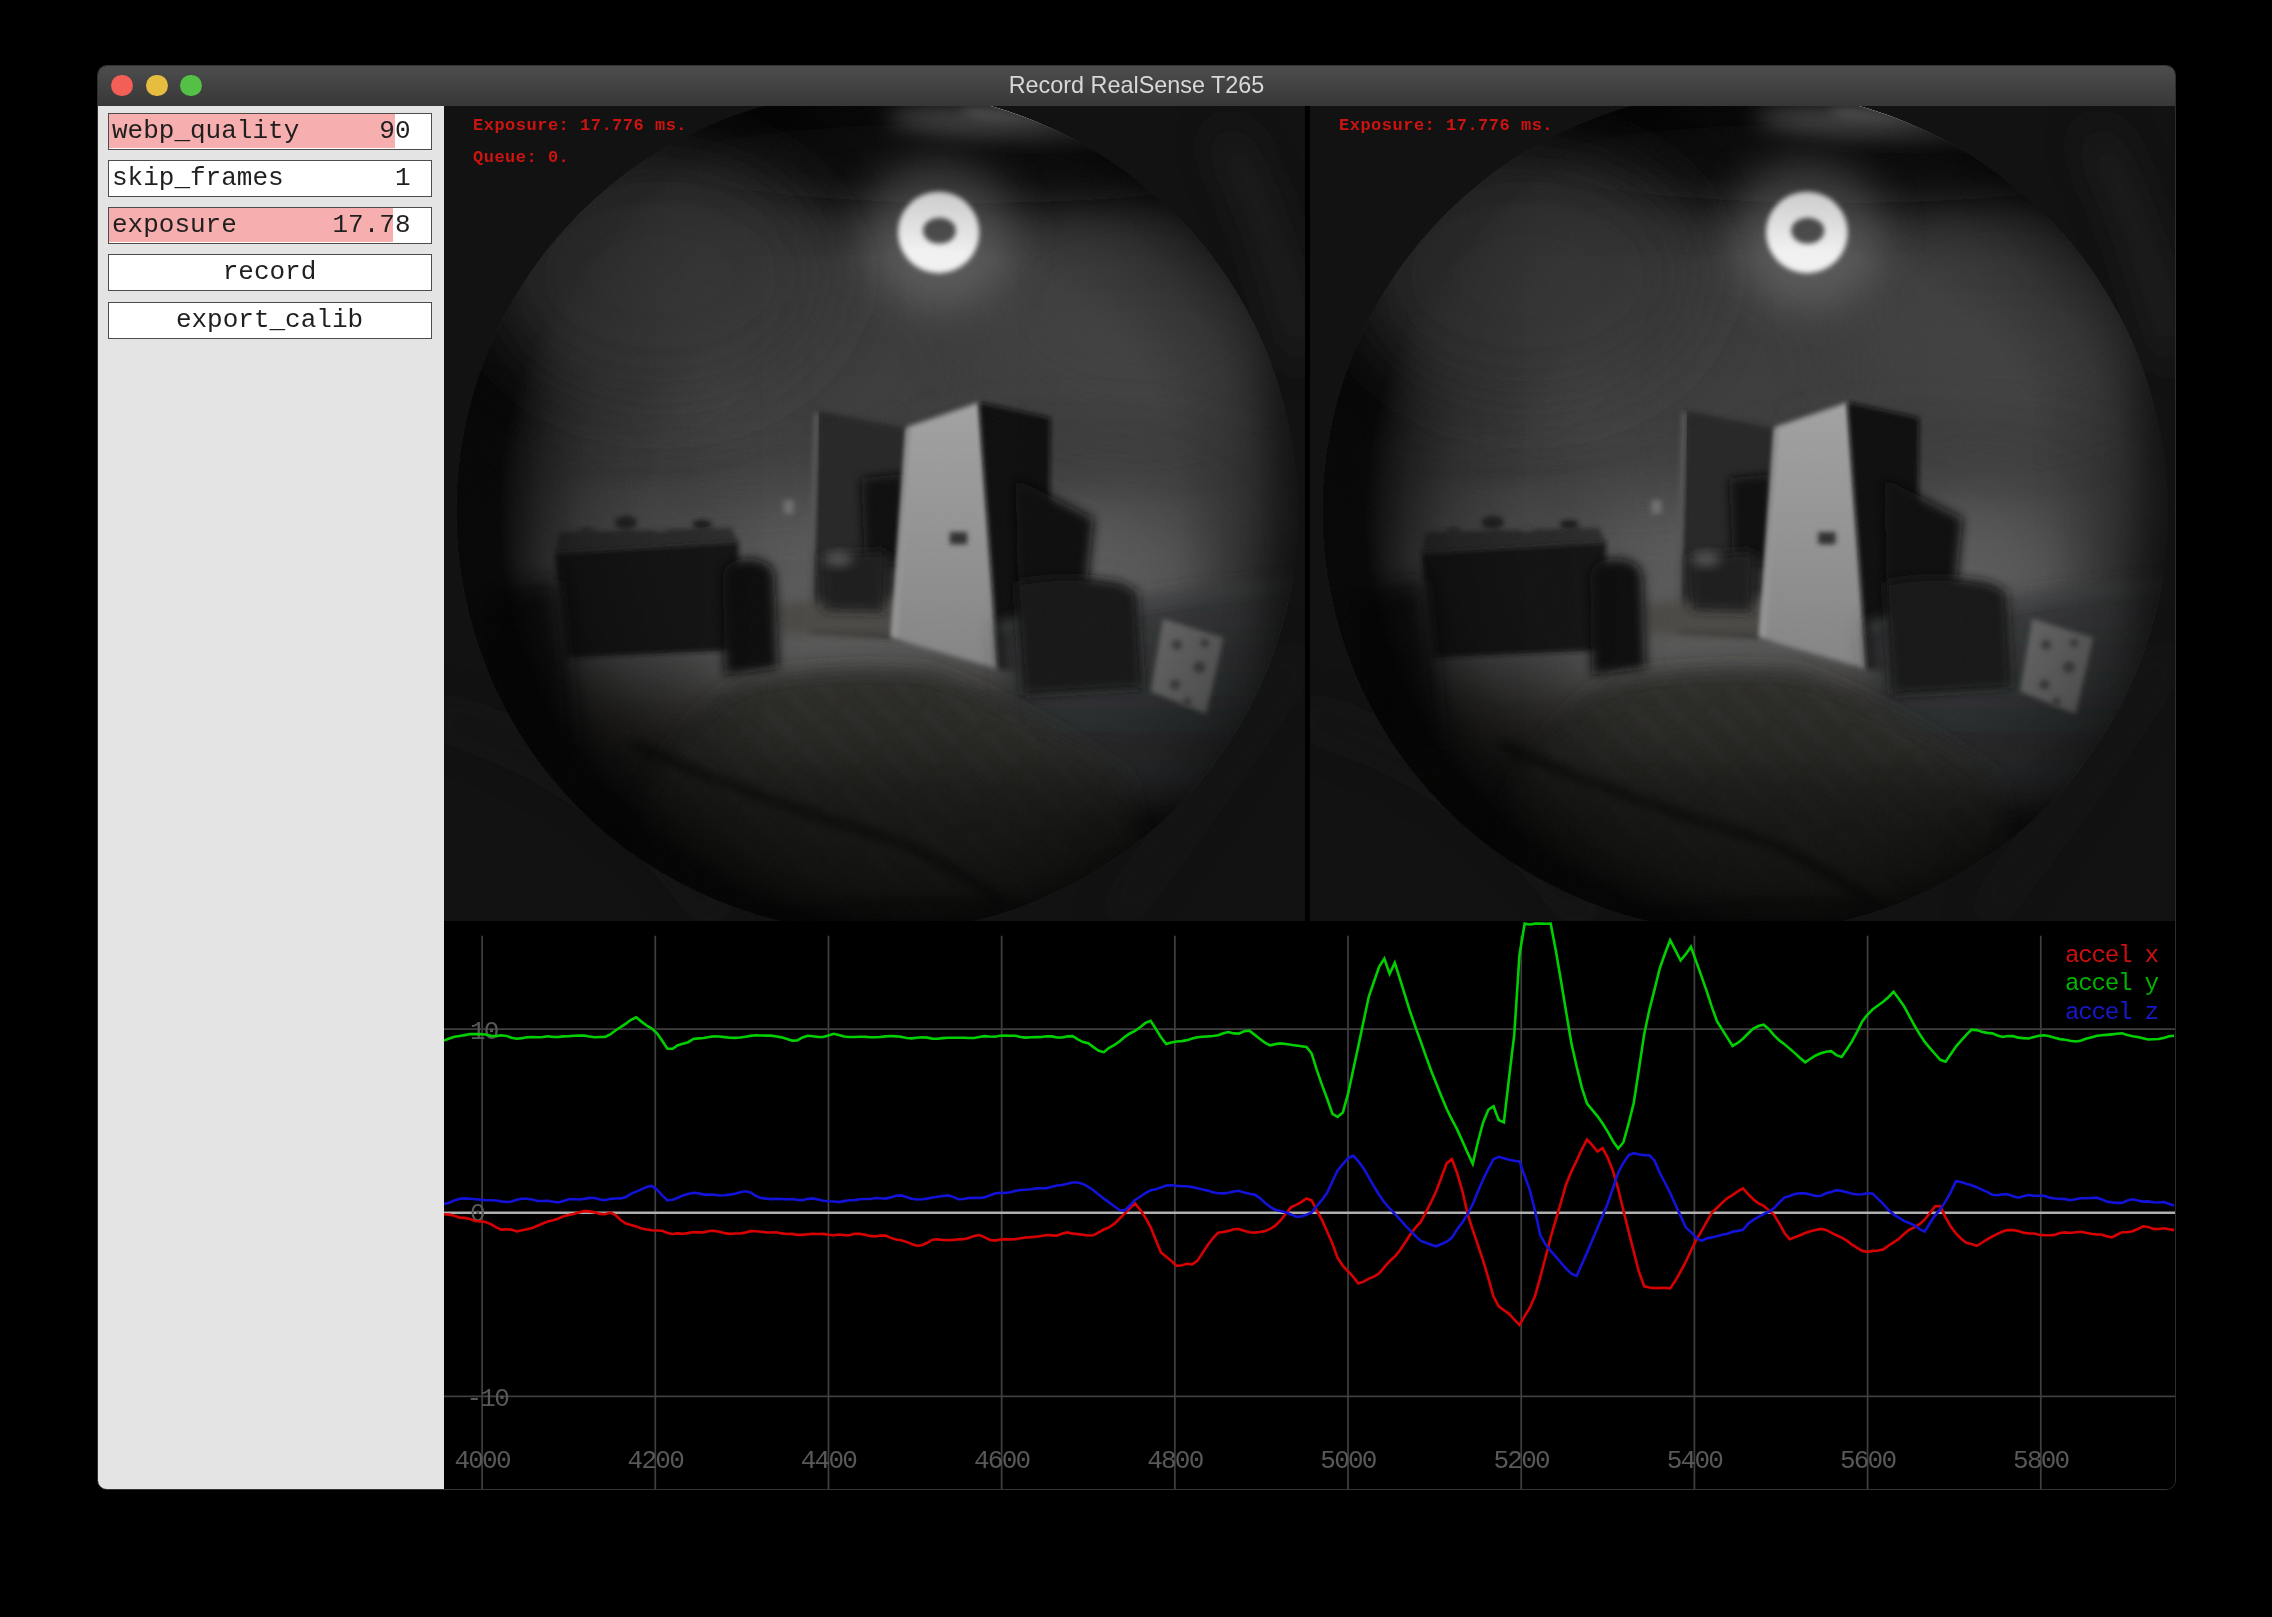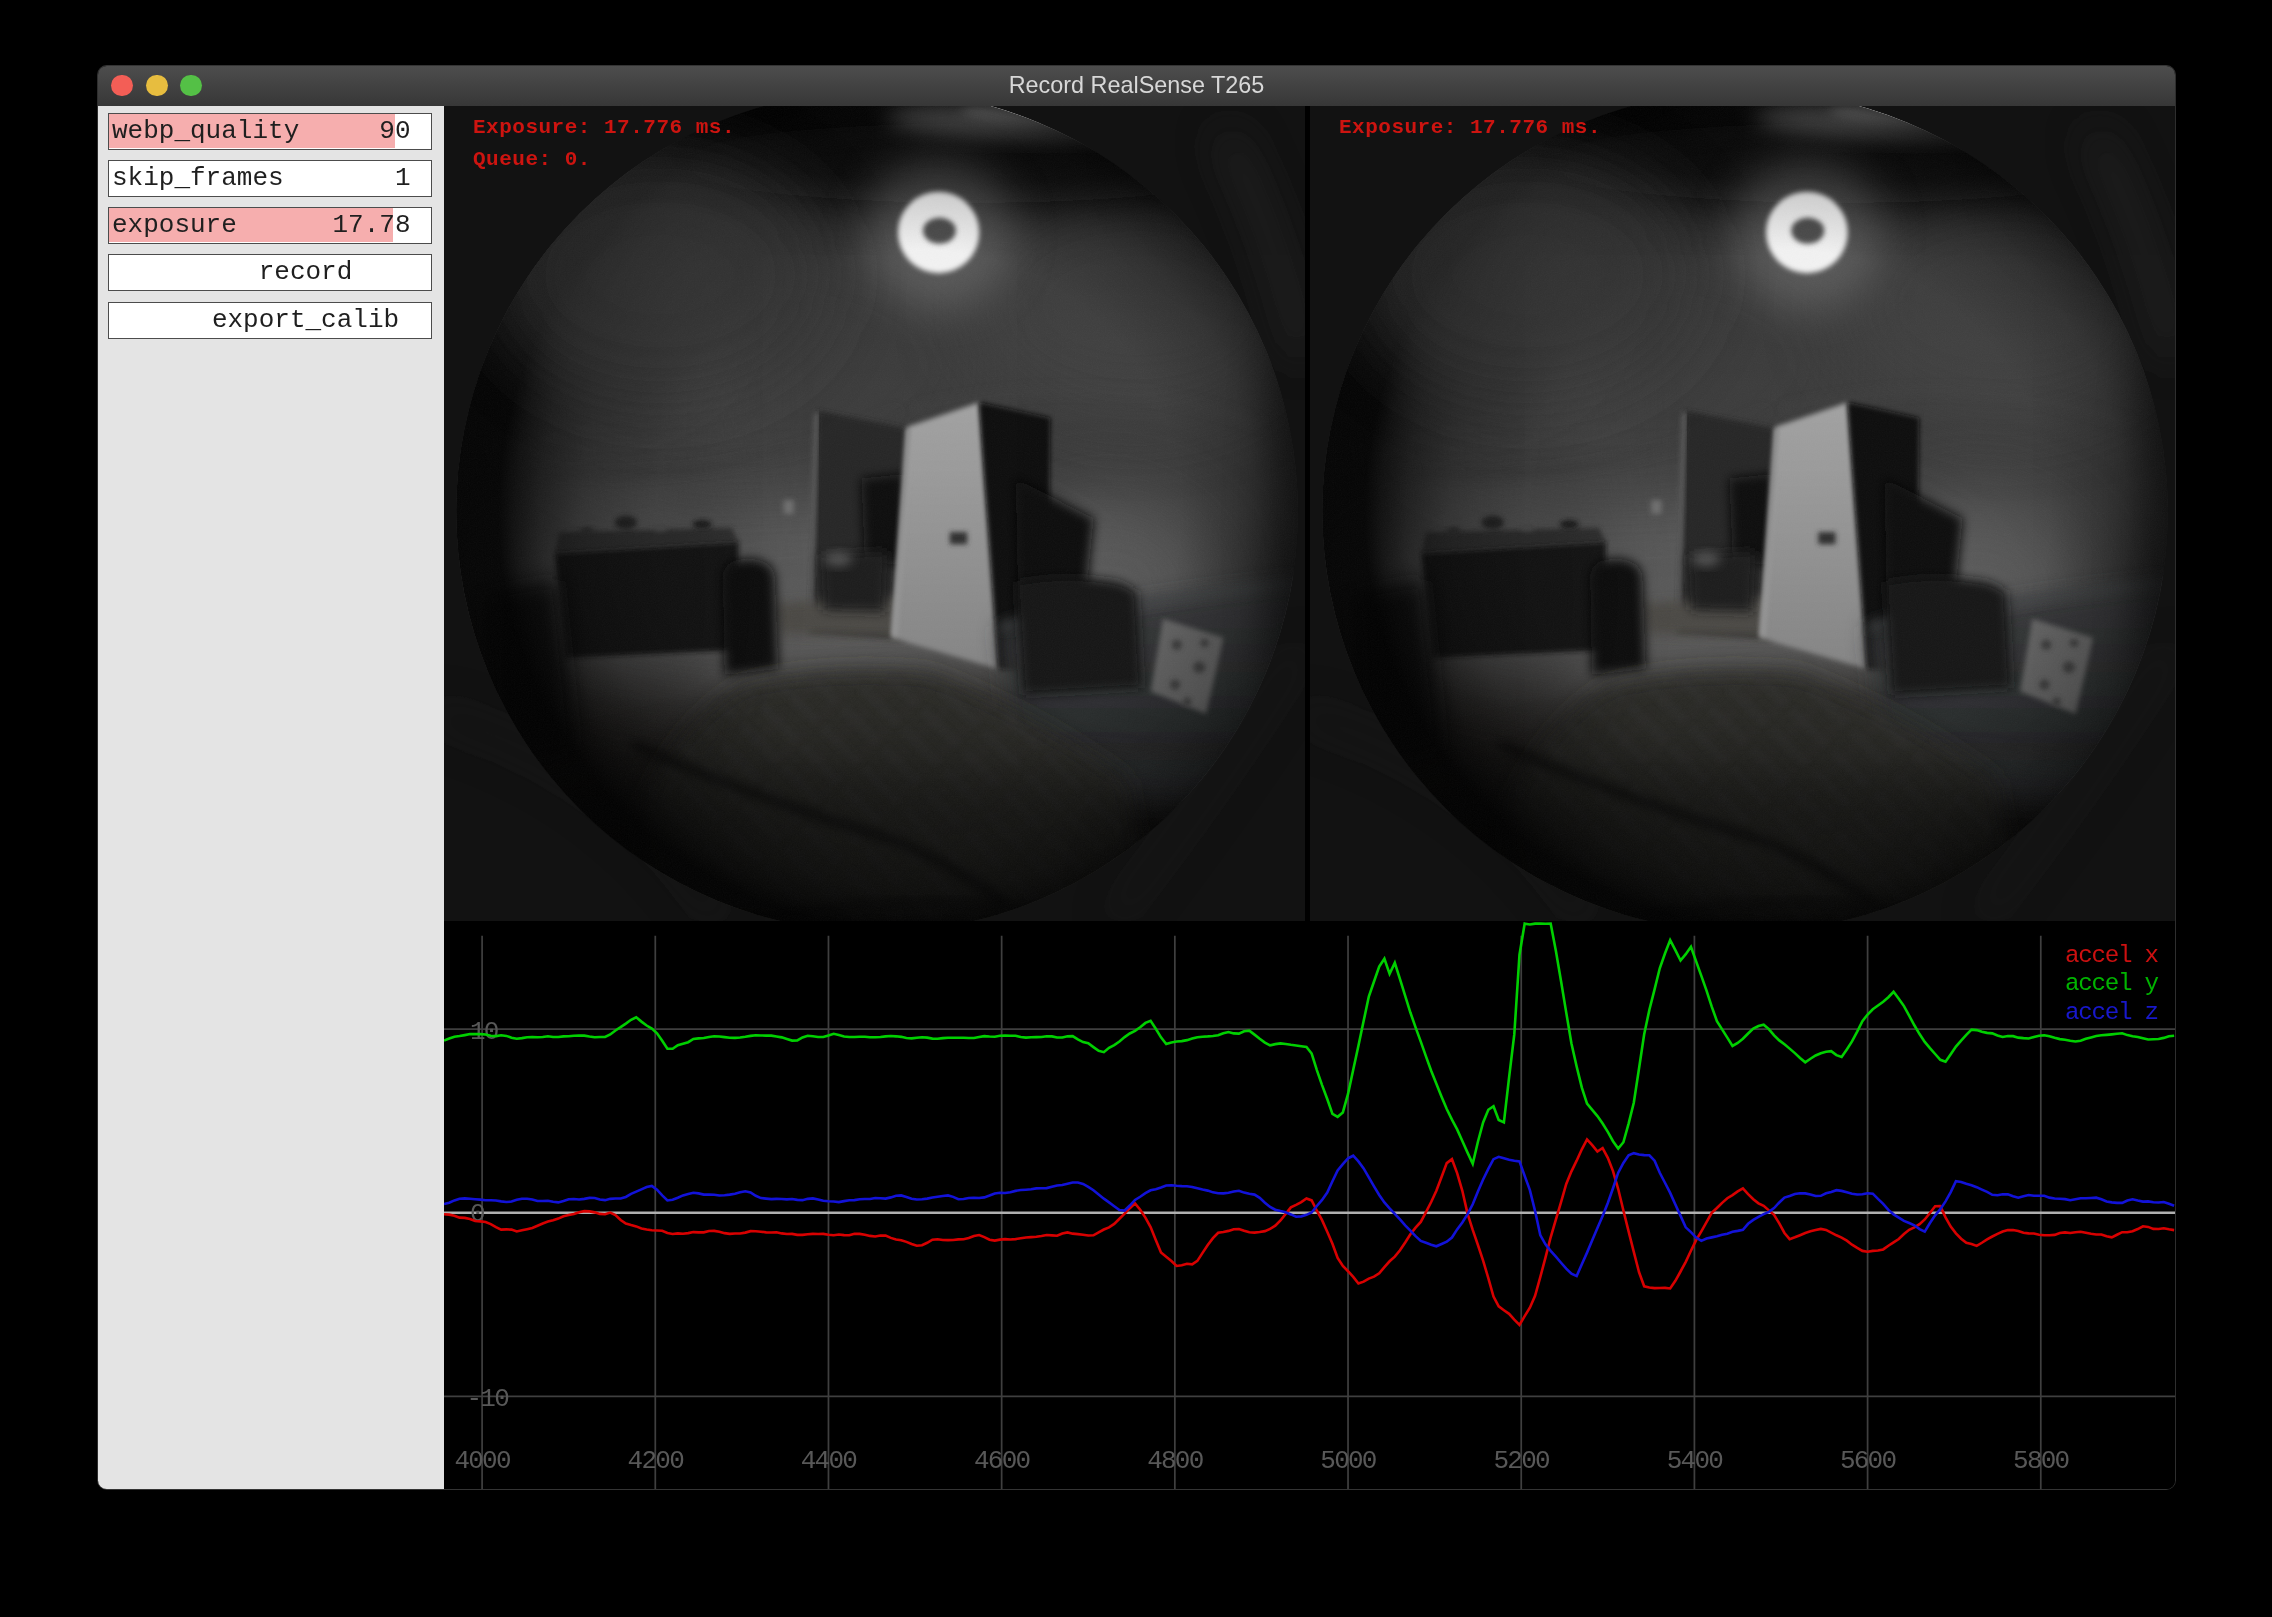--- a/index.html
+++ b/index.html
@@ -7,25 +7,25 @@
 .tl{position:absolute;top:8.7px;width:21.7px;height:21.7px;border-radius:50%;}
 #tb .t1{left:13px;background:#f35e56;}
 #tb .t2{left:48px;background:#e7bd3f;}
 #tb .t3{left:82px;background:#54c046;}
 #ttl{position:absolute;left:0;top:6px;width:100%;text-align:center;font-family:"Liberation Sans",sans-serif;font-size:23.4px;color:#d8d8d8;}
 #sb{position:absolute;left:0;top:40px;width:346px;height:1383px;background:#e4e4e4;}
 .row{position:absolute;left:9.5px;width:324px;height:37px;background:#fff;border:1.7px solid #4c4c4c;box-sizing:border-box;font-family:"Liberation Mono",monospace;font-size:26px;color:#1f1f1f;line-height:34px;white-space:nowrap;}
 .fill{position:absolute;left:0;top:0;height:34px;background:#f6aeae;}
 .lab{position:absolute;left:3.5px;top:0;}
 .val{position:absolute;right:20px;top:0;}
-.cen{position:absolute;width:100%;text-align:center;top:0;margin-left:36px;}
+.cen{position:absolute;width:100%;text-align:center;top:0;}
 #cams{position:absolute;left:346px;top:40px;width:1731px;height:815px;background:#000;}
 #ci1{position:absolute;left:0;top:0;width:861px;height:815px;}
 #ci2{position:absolute;left:866px;top:0;width:865px;height:815px;}
-.redtx{position:absolute;font-family:"Liberation Mono",monospace;font-size:21px;font-weight:bold;color:#cd1410;letter-spacing:0.5px;}
+.redtx{position:absolute;font-family:"Liberation Mono",monospace;font-size:17px;font-weight:bold;color:#cd1410;letter-spacing:0.5px;}
 #plot{position:absolute;left:346px;top:855px;width:1731px;height:568px;background:#000;}
 </style></head>
 <body>
 <div id="win">
   <div id="tb">
     <div class="tl t1"></div>
       <div class="tl t2"></div>
       <div class="tl t3"></div>
     <div id="ttl">Record RealSense T265</div>
   </div>

